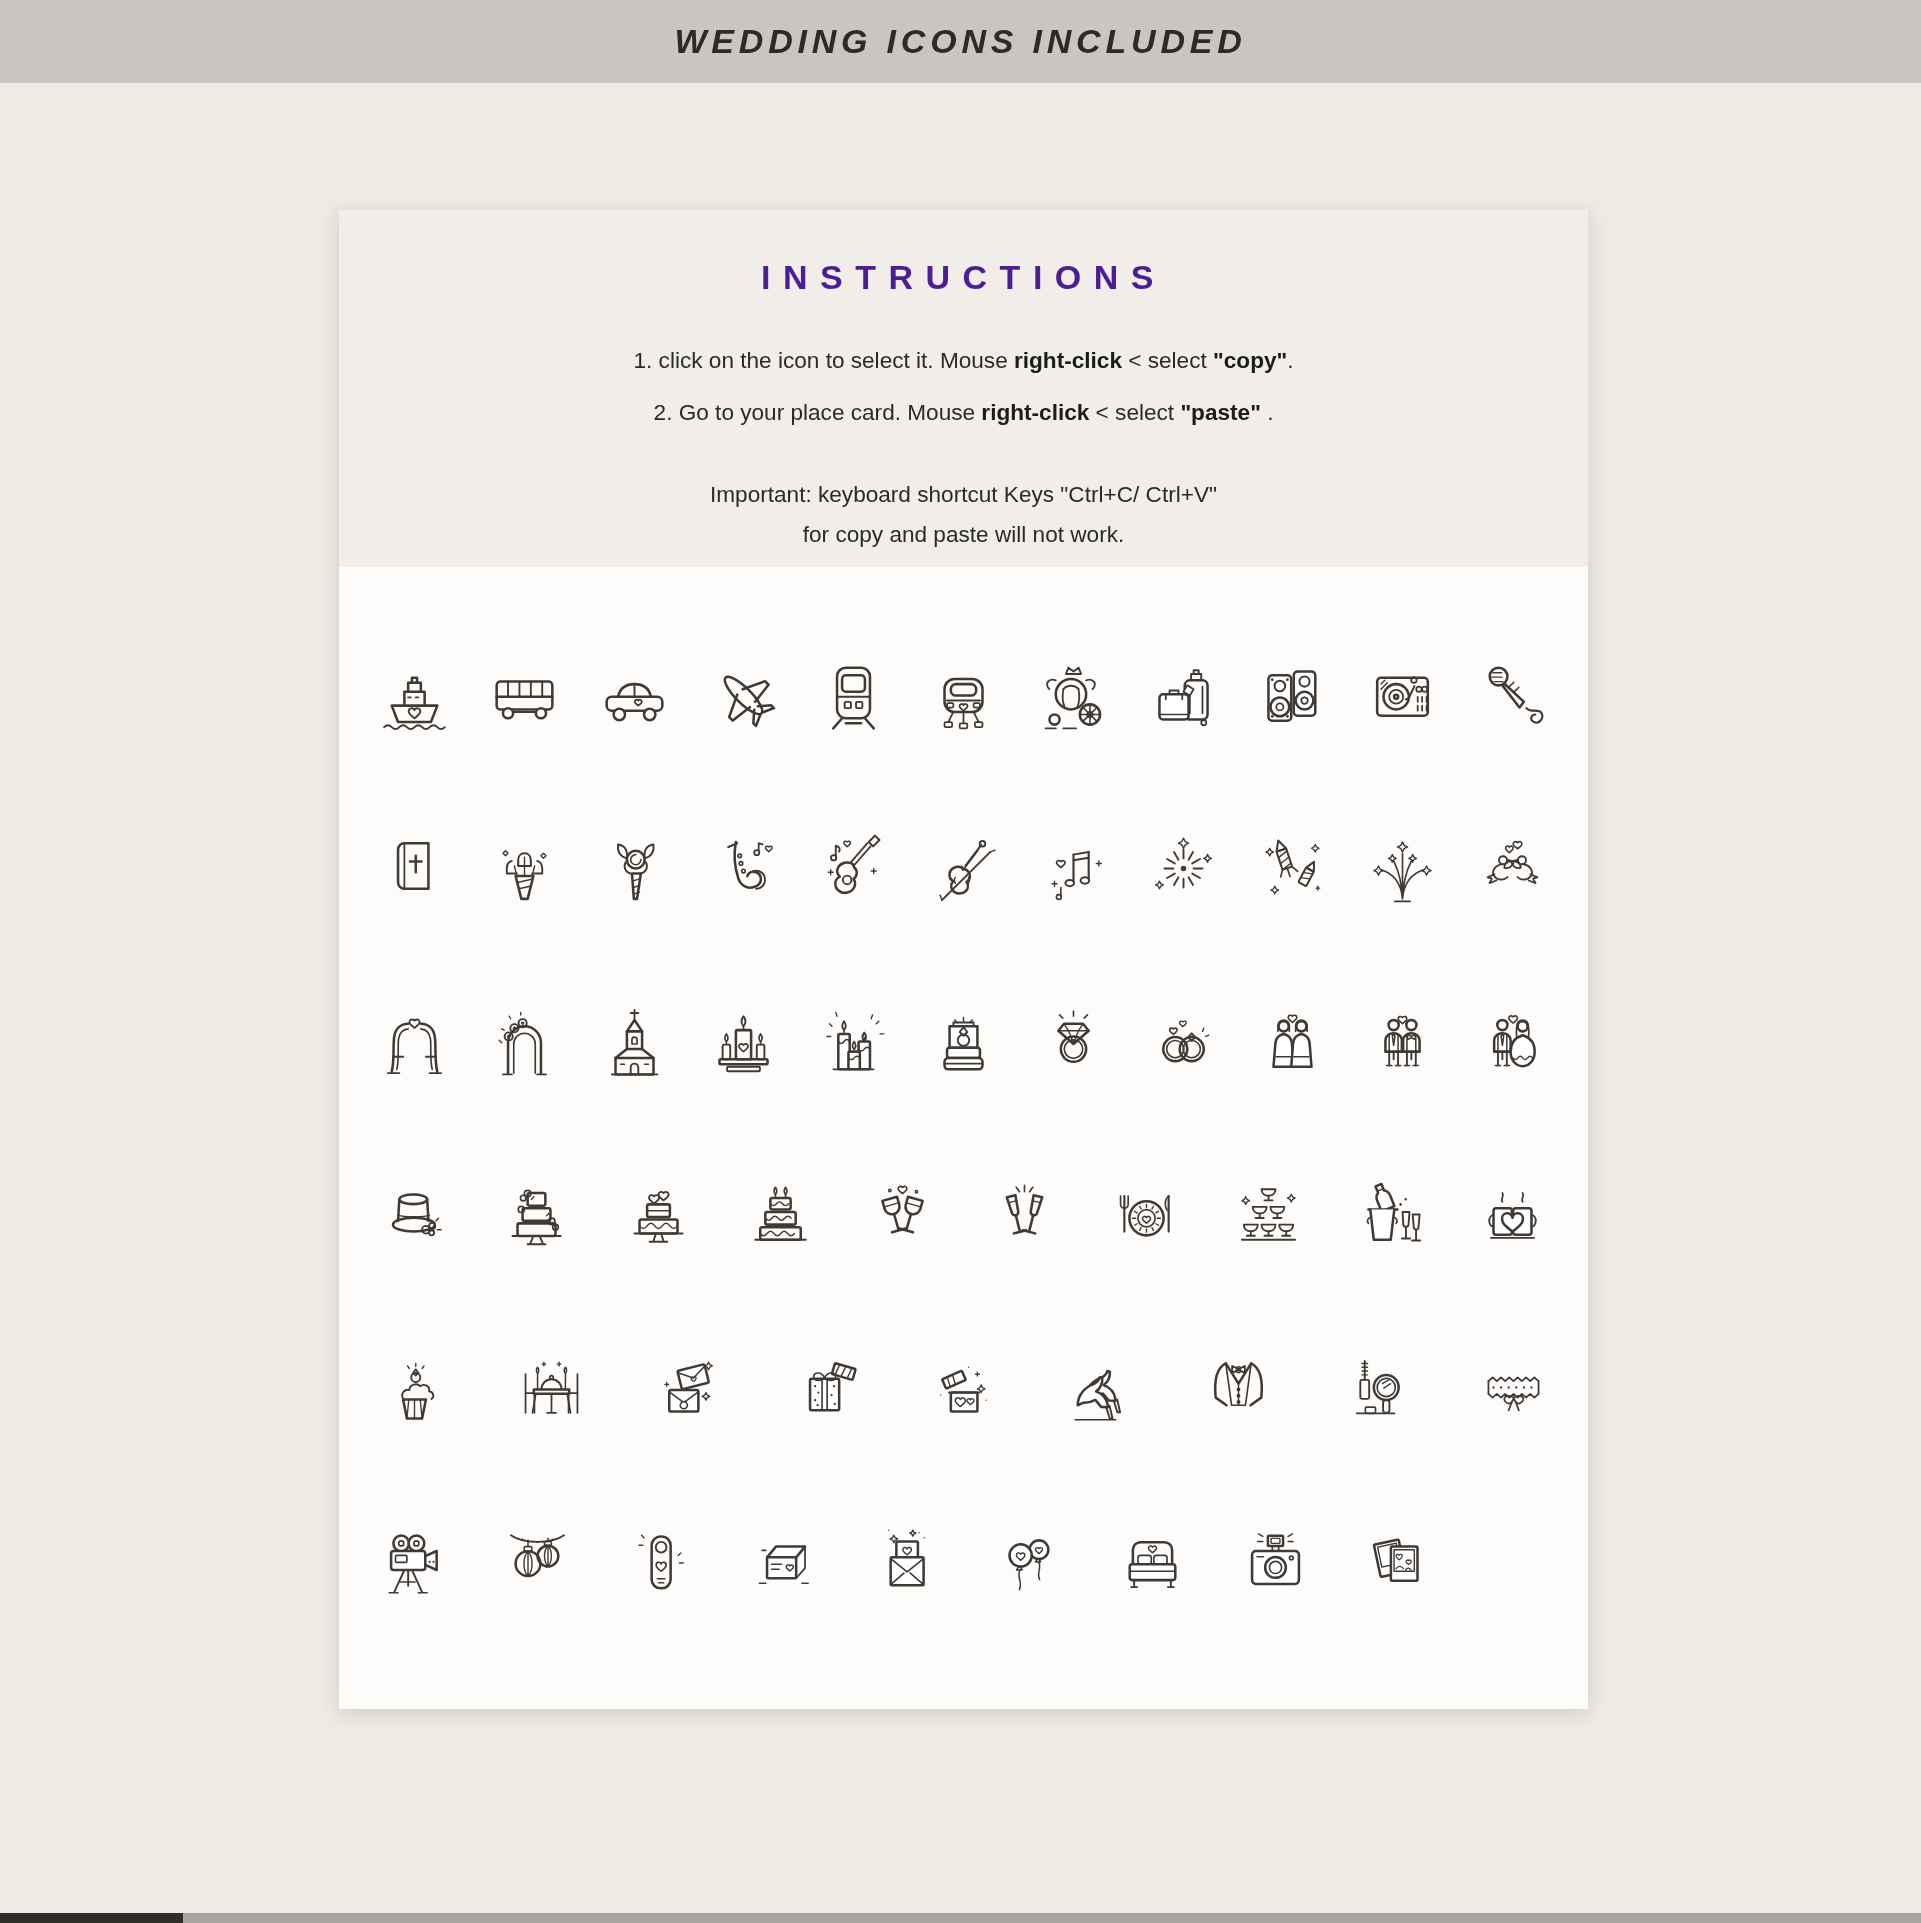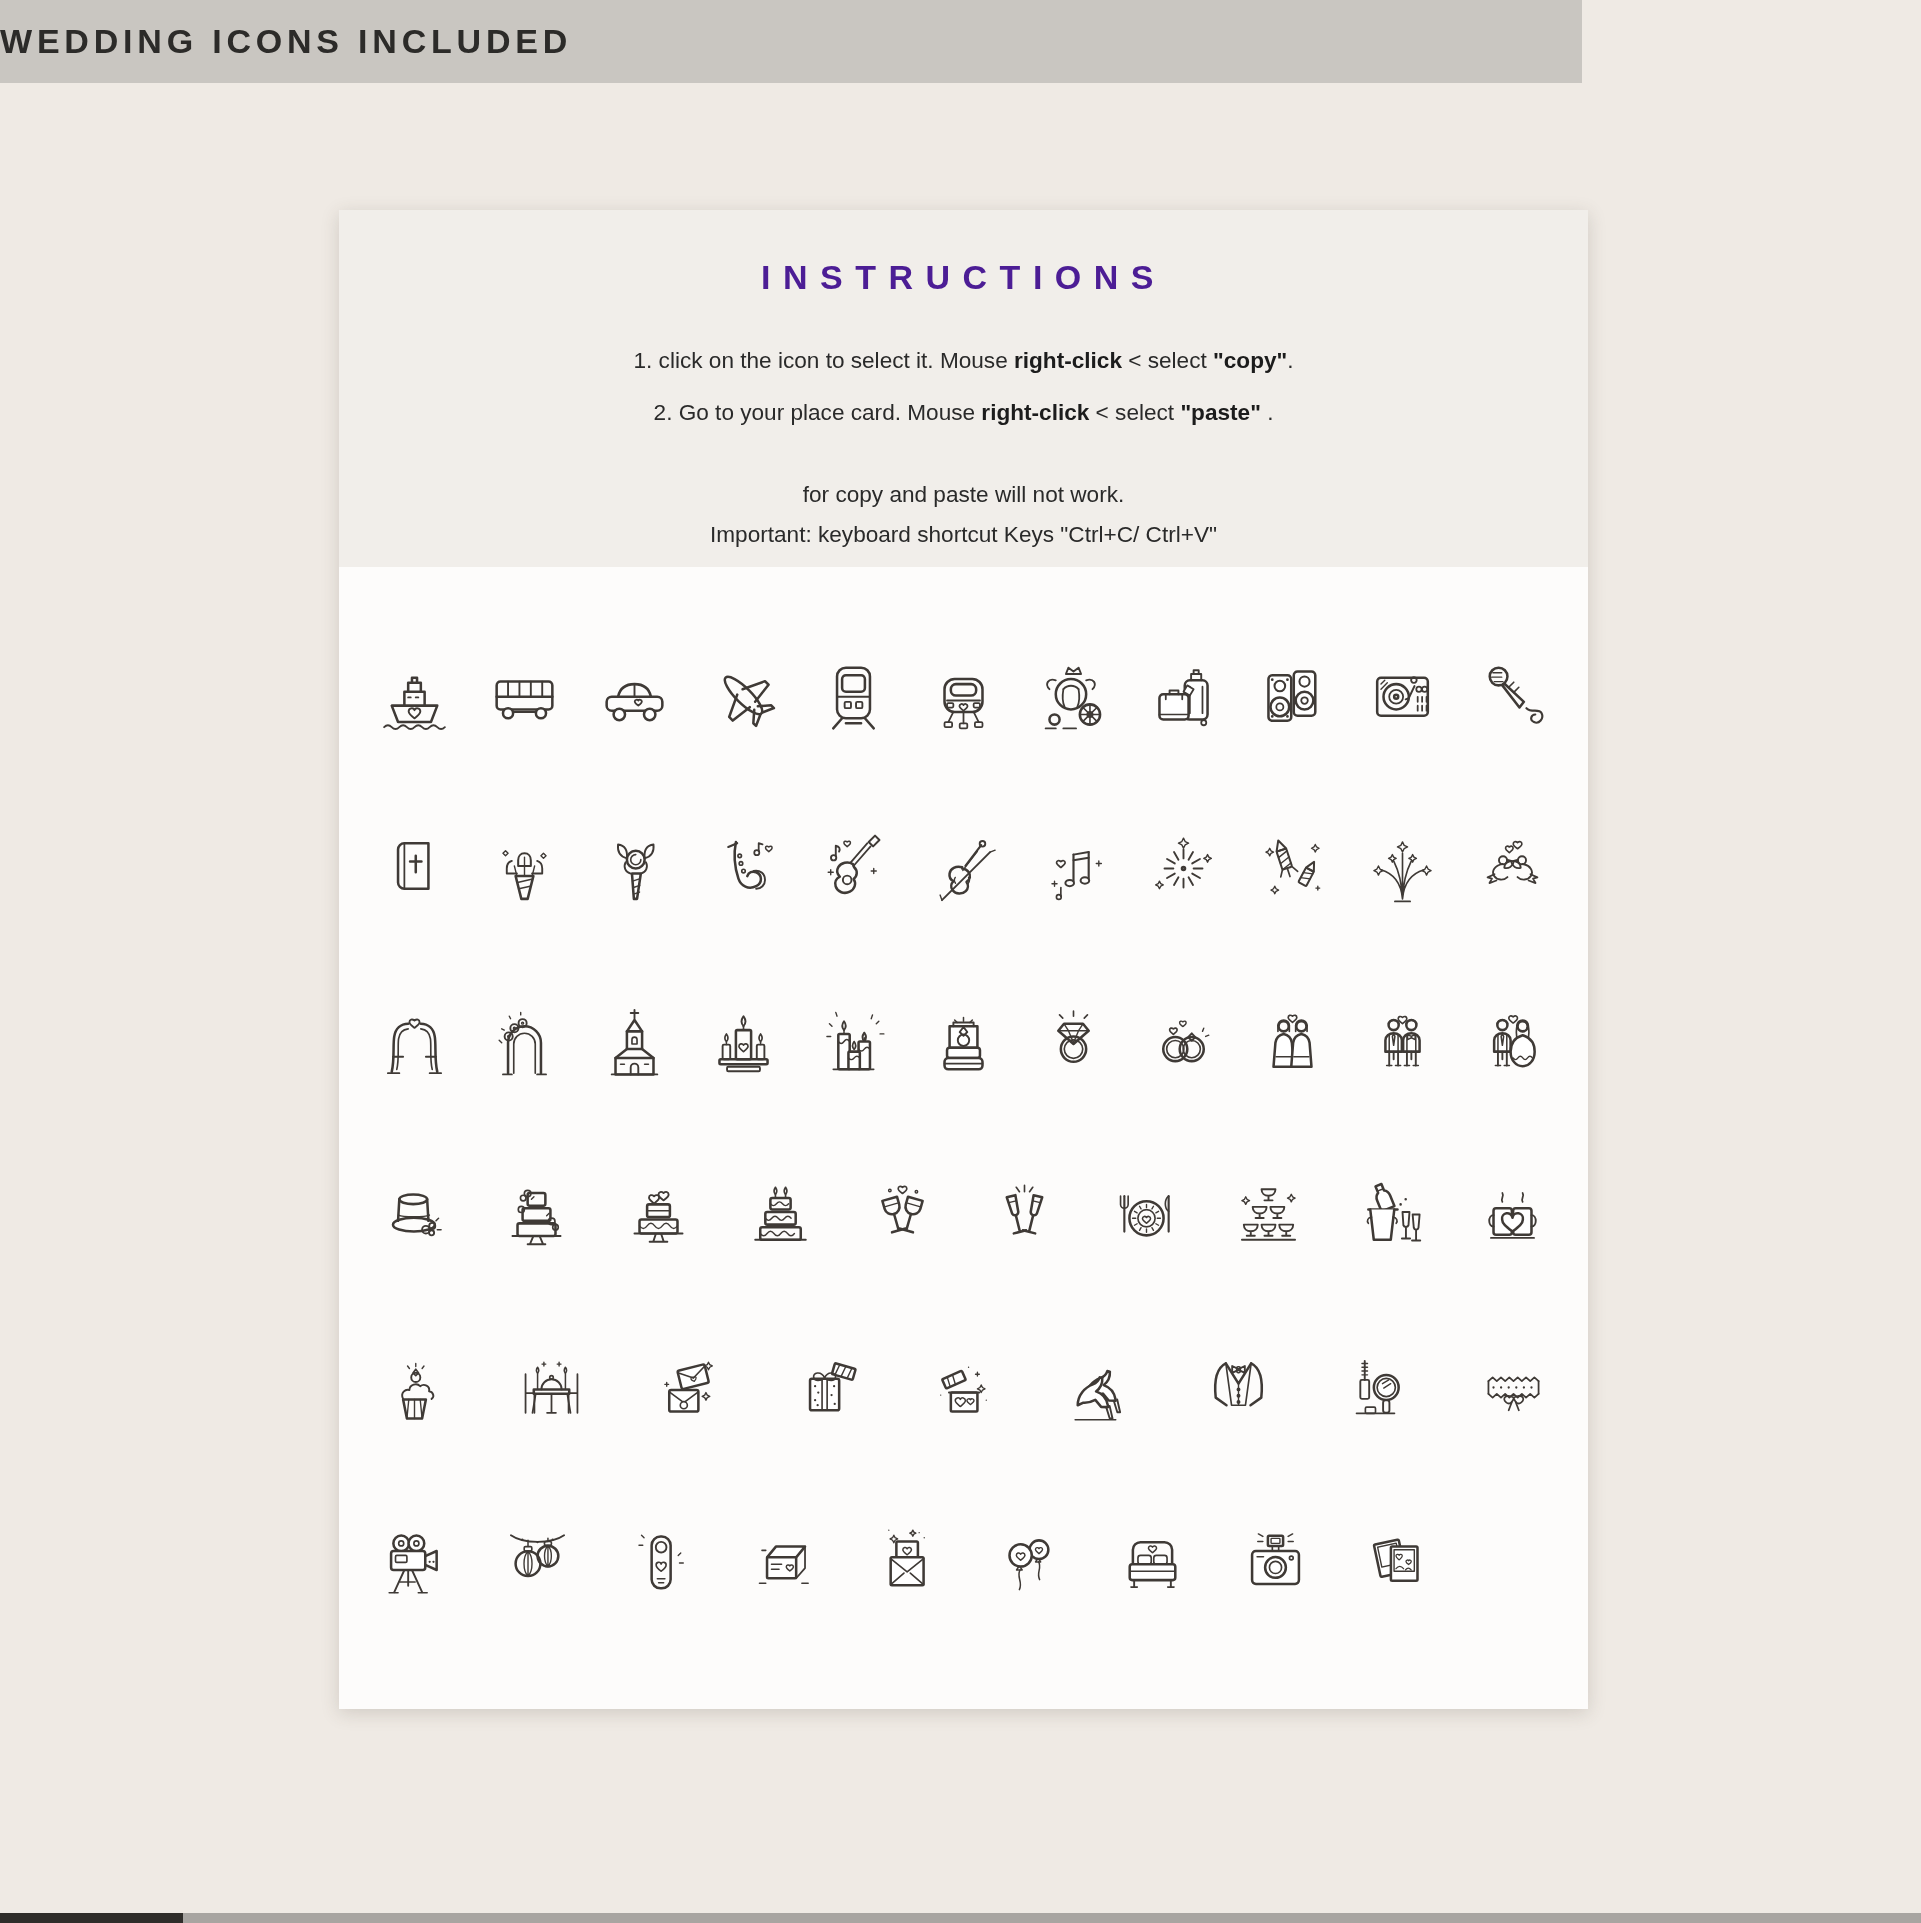--- a/index.html
+++ b/index.html
@@ -3,23 +3,23 @@
 <meta charset="utf-8">
 <style>
   html,body{margin:0;padding:0;}
   body{
     width:1921px;height:1923px;overflow:hidden;position:relative;
     background:var(--bg,#efeae4);
     font-family:"Liberation Sans","DejaVu Sans",sans-serif;
     color:var(--text,#2a2a2a);
   }
   .topbar{
-    position:absolute;left:0;top:0;width:1582px;height:83px;
+    position:absolute;left:0;top:0;width:1921px;height:83px;
     background:var(--topbar,#c9c6c1);
-    display:flex;align-items:center;justify-content:flex-start;
+    display:flex;align-items:center;justify-content:center;font-style:italic;
   }
   .topbar h1{
     margin:0;font-size:34px;font-weight:800;letter-spacing:4.8px;color:#2c2b29;
   }
   .content{
     position:absolute;left:0;top:83px;width:1921px;height:1831px;
     background:var(--bg,#efeae4);
     border-radius:0 0 15.4px 15.4px;
   }
   .card{
@@ -62,22 +62,22 @@
   </header>
   <main class="content">
     <section class="card">
       <div class="instructions">
         <h2>INSTRUCTIONS</h2>
         <div class="steps" id="steps">
             <p><span>1. click on the icon to select it. Mouse </span><b>right-click</b><span> &lt; select </span><b>"copy"</b><span>.</span></p>
             <p><span>2. Go to your place card. Mouse </span><b>right-click</b><span> &lt; select </span><b>"paste"</b><span> .</span></p>
           </div>
         <div class="note" id="note">
+            <div>Important: keyboard shortcut Keys "Ctrl+C/ Ctrl+V"</div>
             <div>for copy and paste will not work.</div>
-            <div>Important: keyboard shortcut Keys "Ctrl+C/ Ctrl+V"</div>
           </div>
       </div>
       <div class="icons-grid" id="icons-grid">
           <div class="icon-row">
             <div class="icon-cell">
               <svg viewBox="0 0 64 64" aria-hidden="true">
                 <g fill="none" stroke="#3f3a36" stroke-width="2" stroke-linecap="round" stroke-linejoin="round">
                   <path d="M24 40V29h16v11"></path>
                   <path d="M27 29v-7h10v7"></path>
                   <path d="M30 22v-4h4v4"></path>

